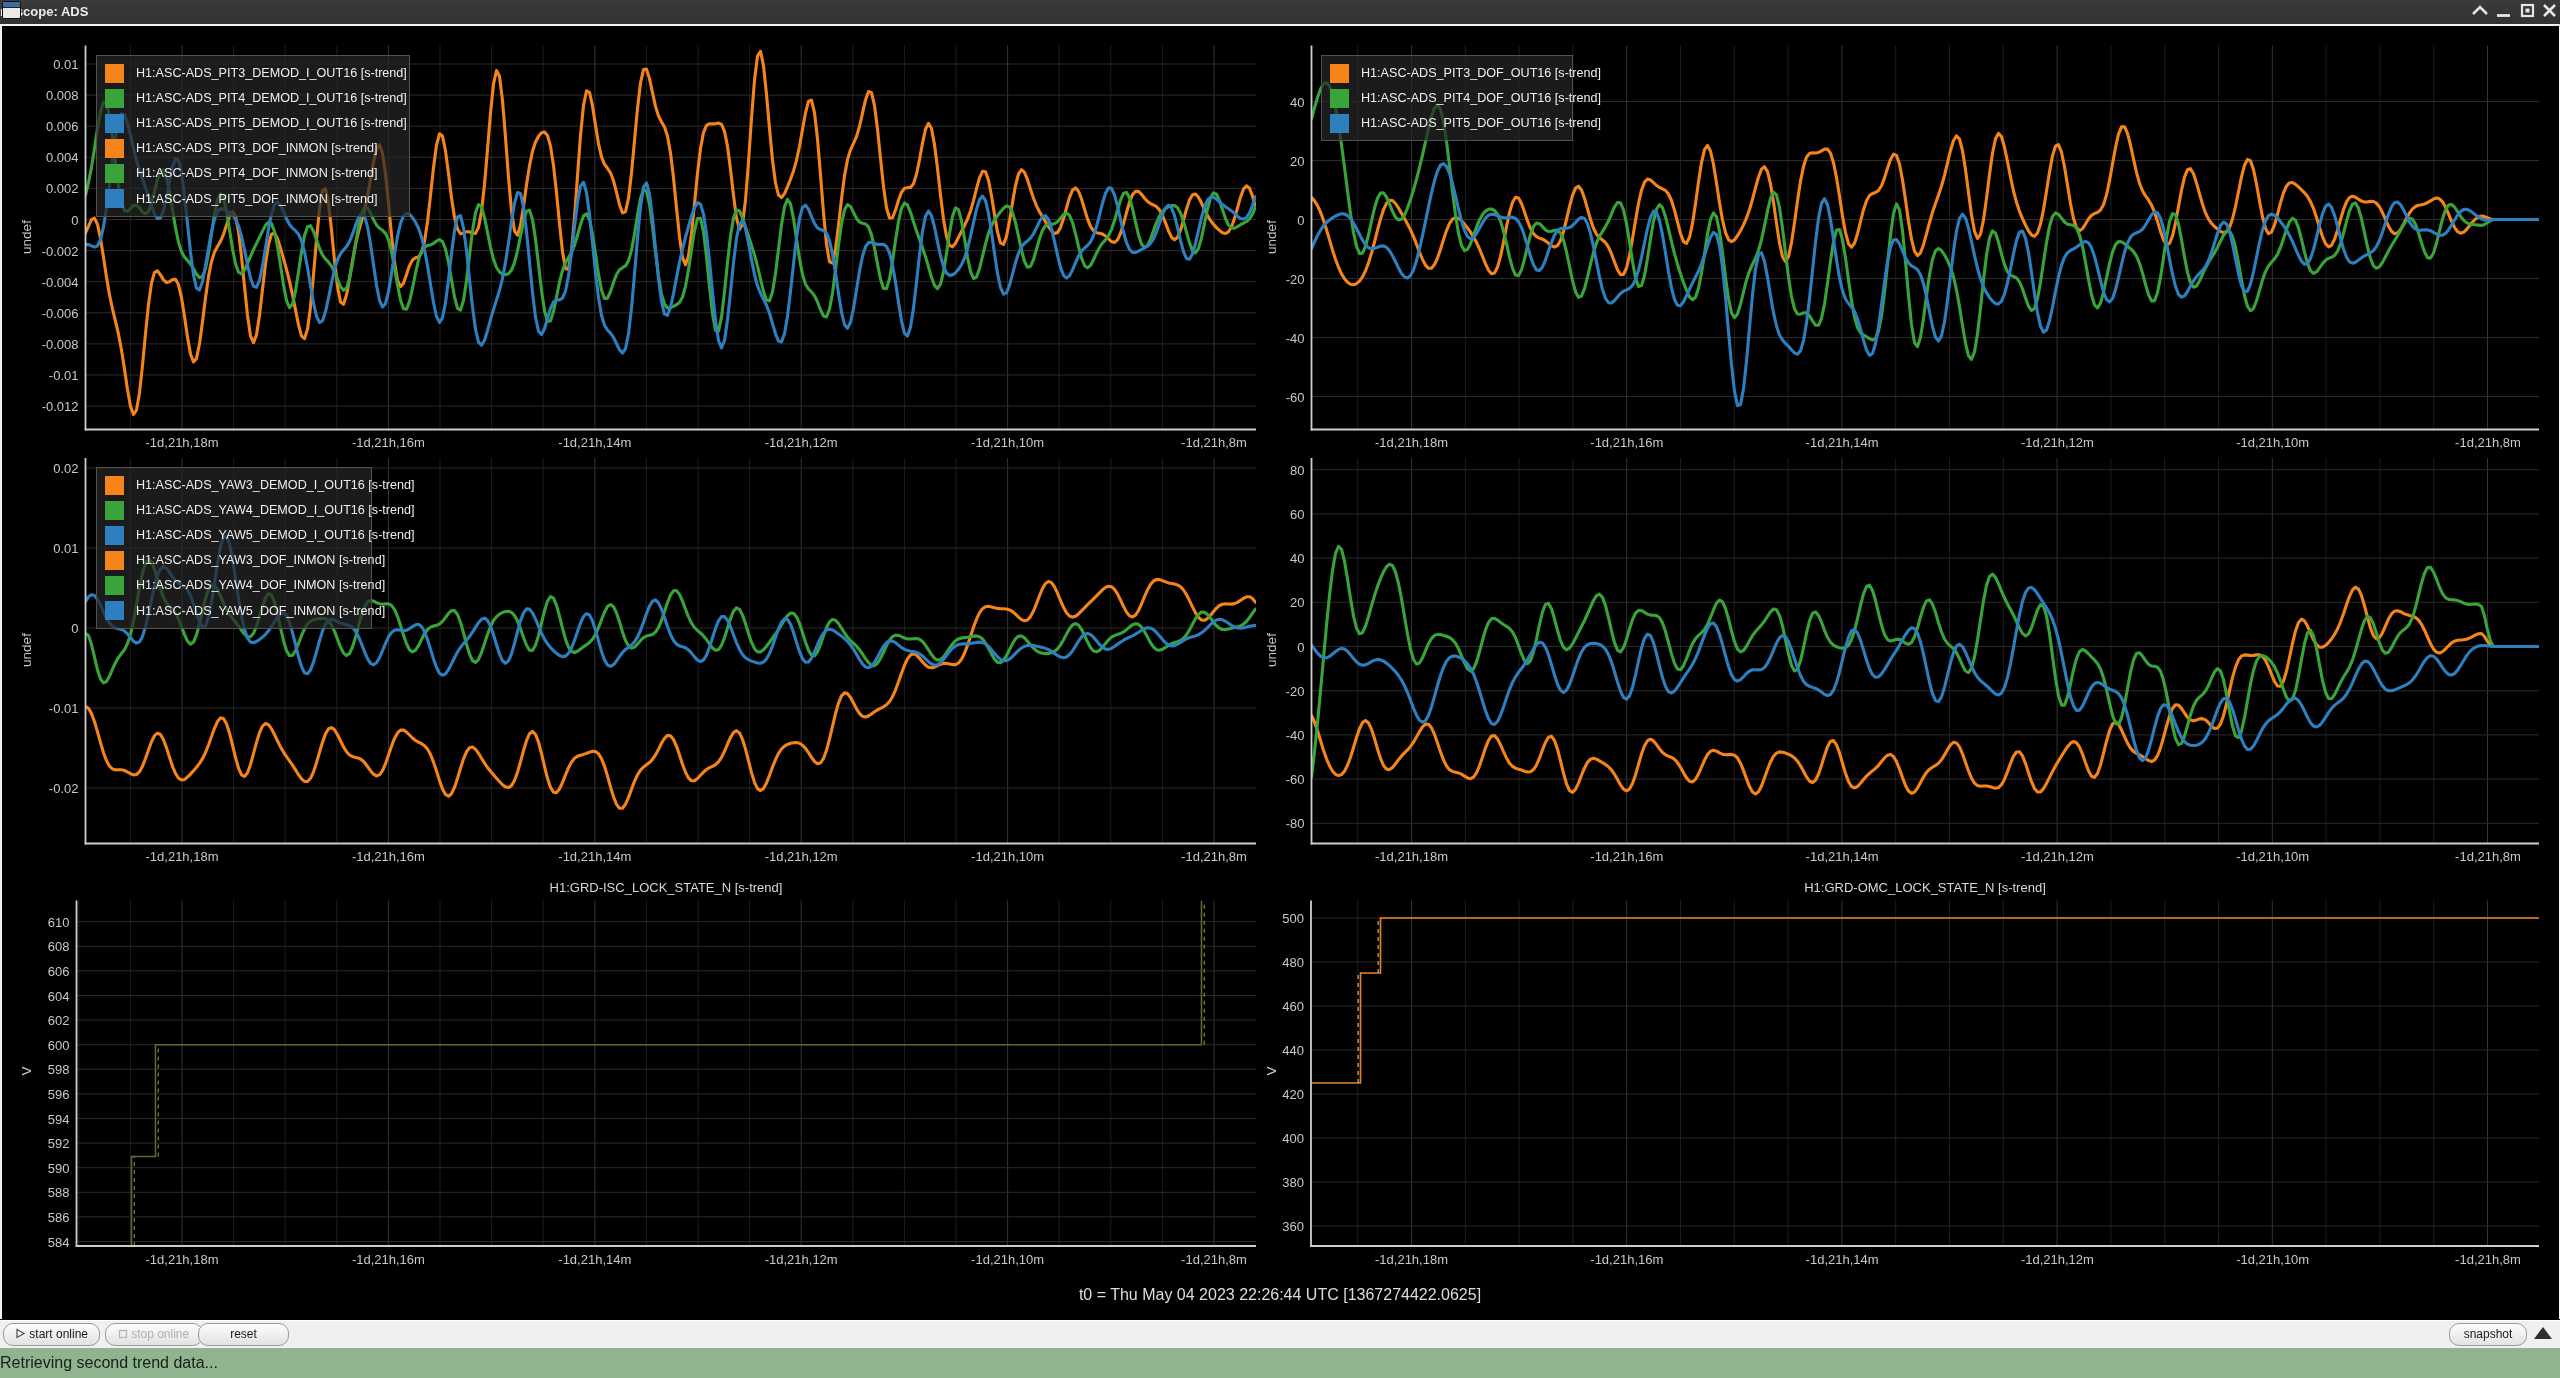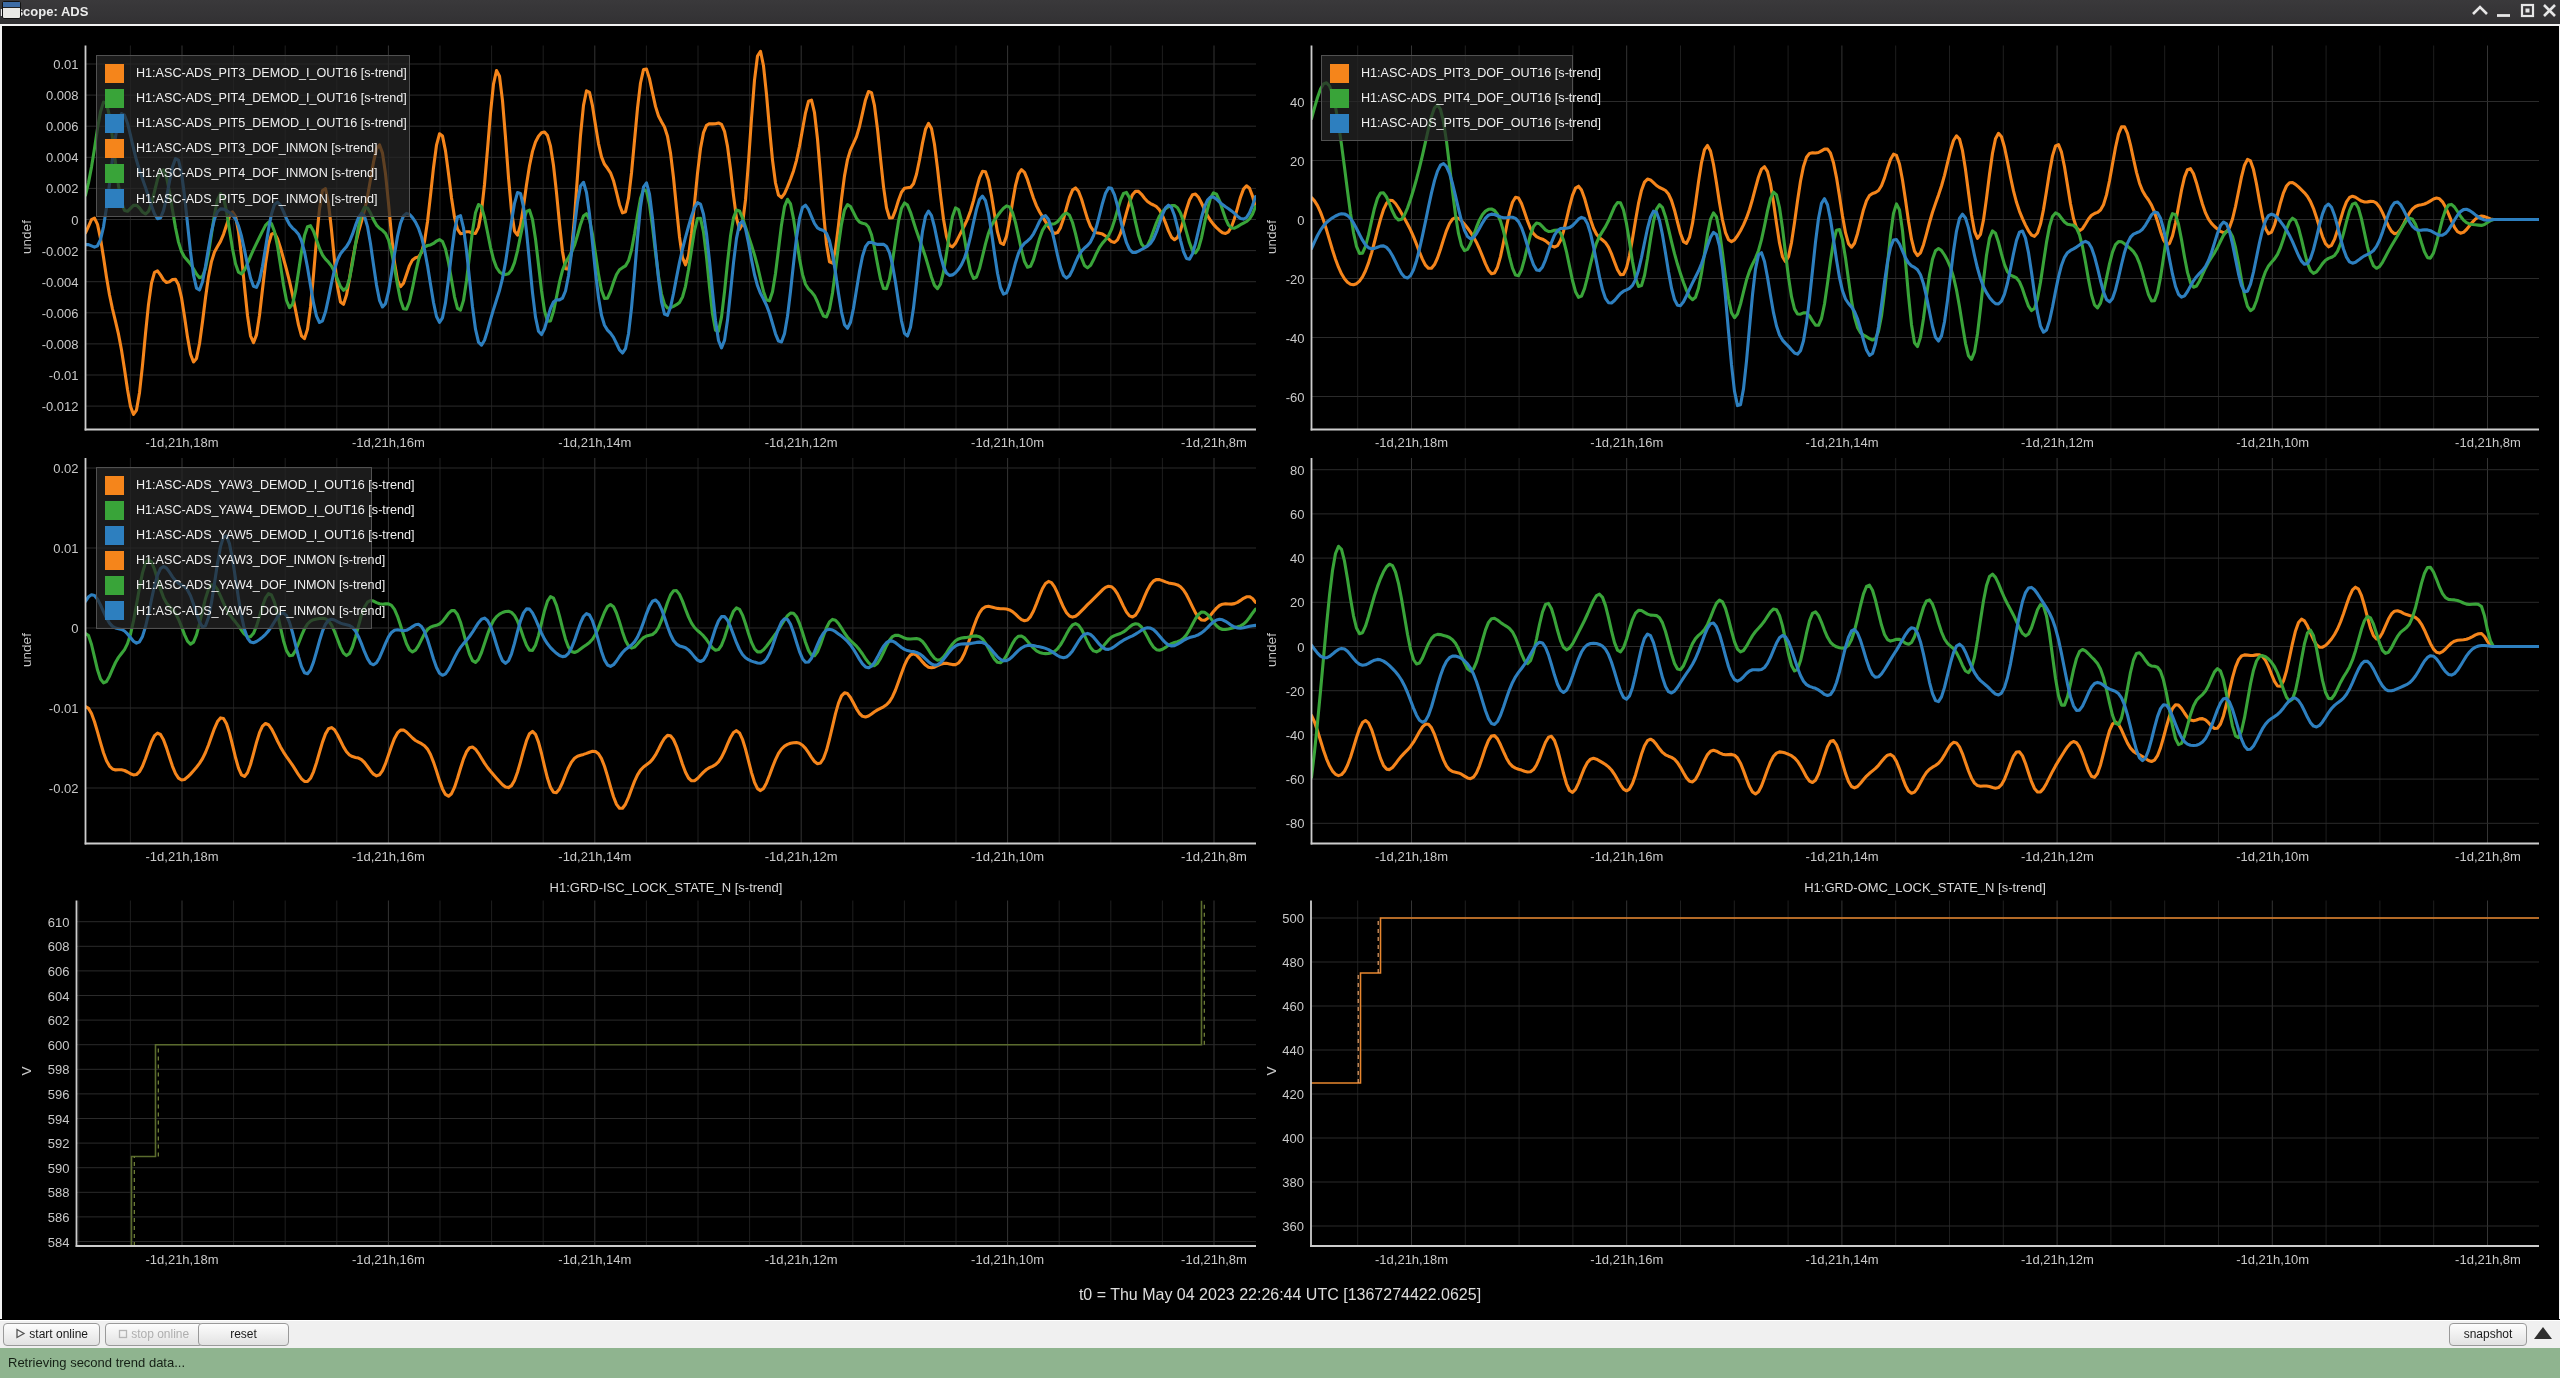--- a/index.html
+++ b/index.html
@@ -9,23 +9,23 @@
 #lborder{position:absolute;left:0;top:26px;width:1.5px;height:1293px;background:#F2F2F2}
 #rborder{position:absolute;right:0;top:26px;width:1.5px;height:1293px;background:#F2F2F2}
 #icon{position:absolute;left:2px;top:1px;width:19px;height:18px;background:#E9E9E6;border:1.5px solid #111;border-radius:2px}
 #icon::before{content:"";position:absolute;left:0;top:0;right:0;height:4.5px;background:#3D6CA5;border-bottom:1px solid #222}
 .wbtn{position:absolute;top:0;height:23px;color:#E6E6E6;font-size:14px;line-height:22px;text-align:center;width:24px}
 .legend{position:absolute;background:rgba(38,38,38,0.72);border:1px solid #515151;padding:4.5px 0}
 .lgr{height:25.1px;display:flex;align-items:center}
 .sw{width:19px;height:19px;margin-left:8px;flex:none}
 .lgt{color:#EFEFEF;font-size:12.6px;margin-left:12px;white-space:nowrap}
 #toolbar{position:absolute;left:0;top:1319.5px;width:100%;height:28.5px;background:#F0F0F0;border-top:1px solid #FFF}
-.btn{position:absolute;top:2.5px;height:23px;background:linear-gradient(#FDFDFD,#E2E2E2);border:1px solid #9A9A9A;border-radius:4px;font-size:12px;color:#1A1A1A;text-align:center;line-height:21px}
+.btn{position:absolute;top:2.5px;height:23px;background:linear-gradient(#FDFDFD,#E2E2E2);border:1px solid #9A9A9A;border-radius:10px;font-size:12px;color:#1A1A1A;text-align:center;line-height:21px}
 .btn.dis{color:#AFAFAF}
-#statusbar{position:absolute;left:0;top:1348px;width:100%;height:30px;background:#8FB48F;color:#152015;font-size:13px;line-height:30px;padding-left:8px}
+#statusbar{position:absolute;left:0;top:1348px;width:100%;height:30px;background:#8FB48F;color:#152015;font-size:16px;line-height:30px;}
 #uptri{position:absolute;top:1327px;left:2534px;width:0;height:0;border-left:9px solid transparent;border-right:9px solid transparent;border-bottom:12px solid #2F2F2F}
 </style></head>
 <body>
 <div id="win">
 <svg width="2560" height="1378" viewBox="0 0 2560 1378" style="position:absolute;left:0;top:0">
       <rect x="0" y="0" width="2560" height="1378" fill="#000"></rect>
       <defs>
         <clipPath id="c1">
           <rect x="85.5" y="45.5" width="1170.5" height="384.0"></rect>
         </clipPath>

